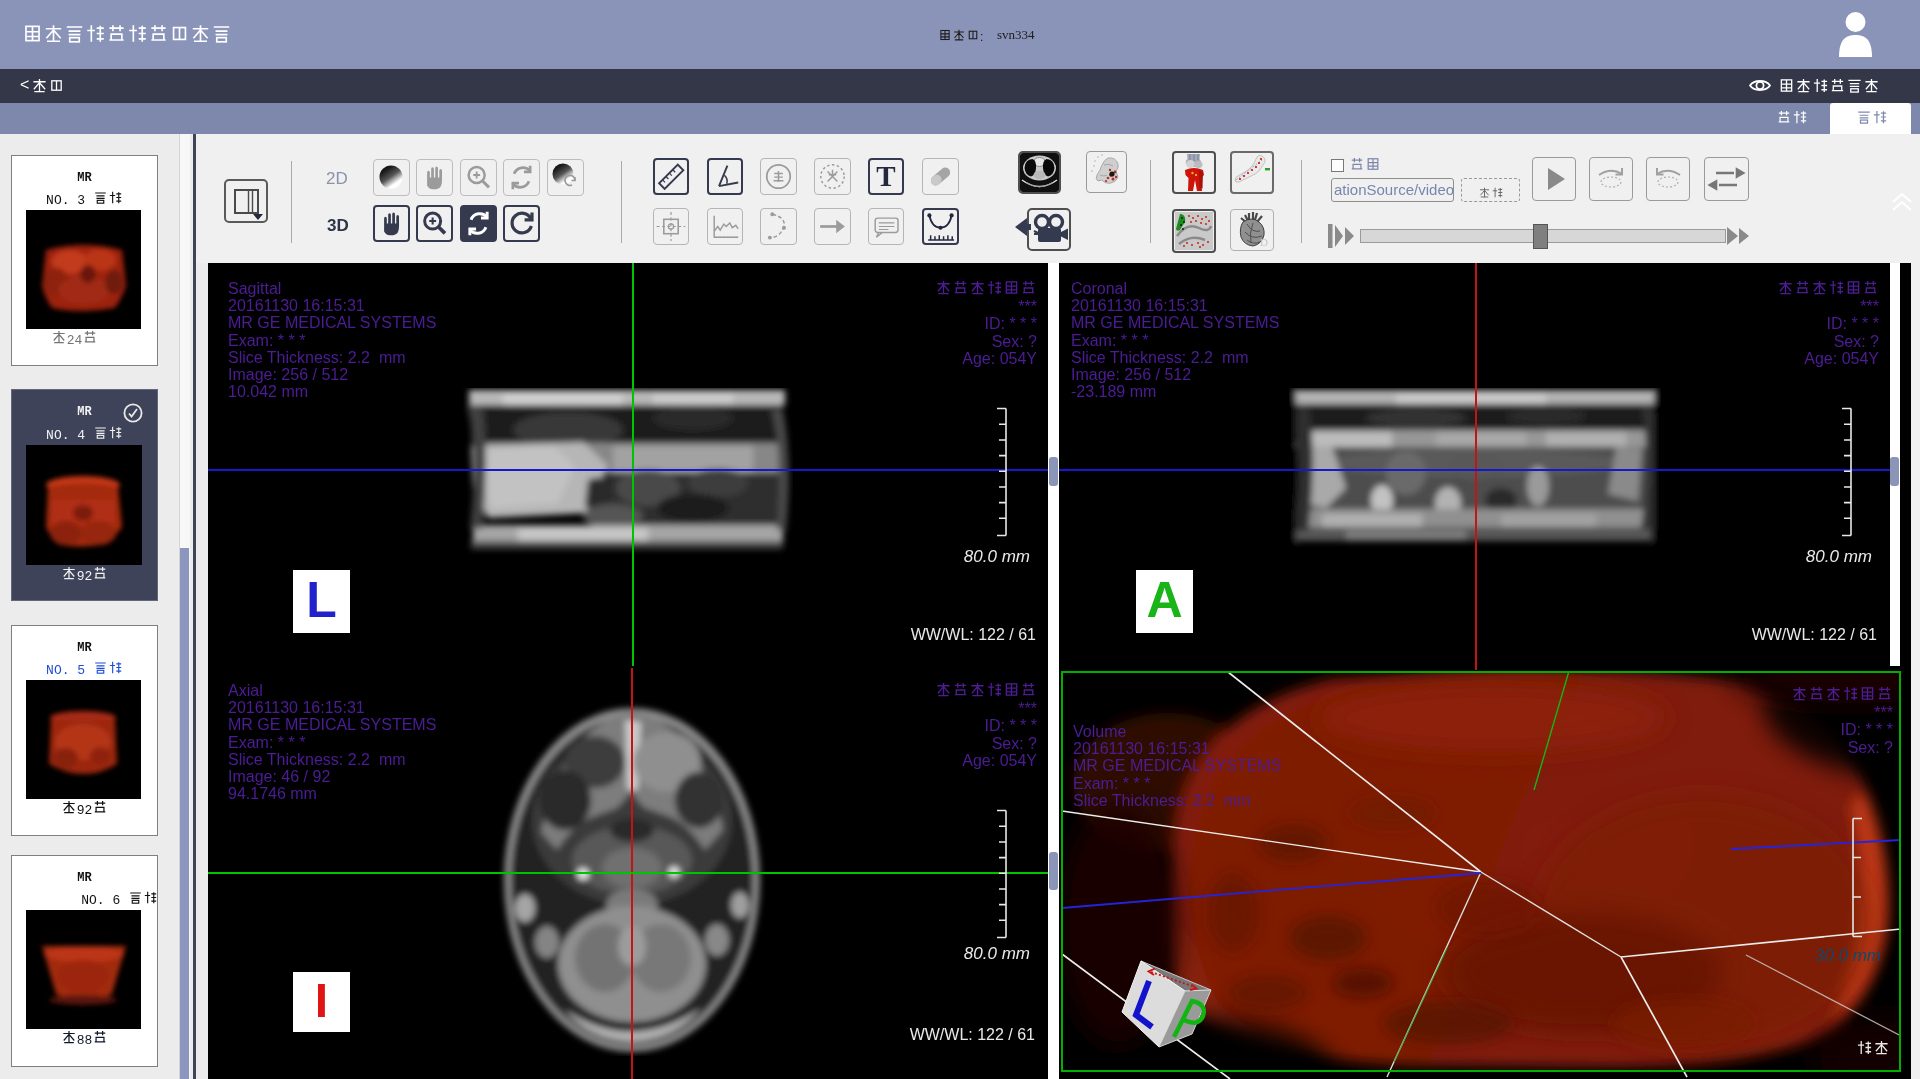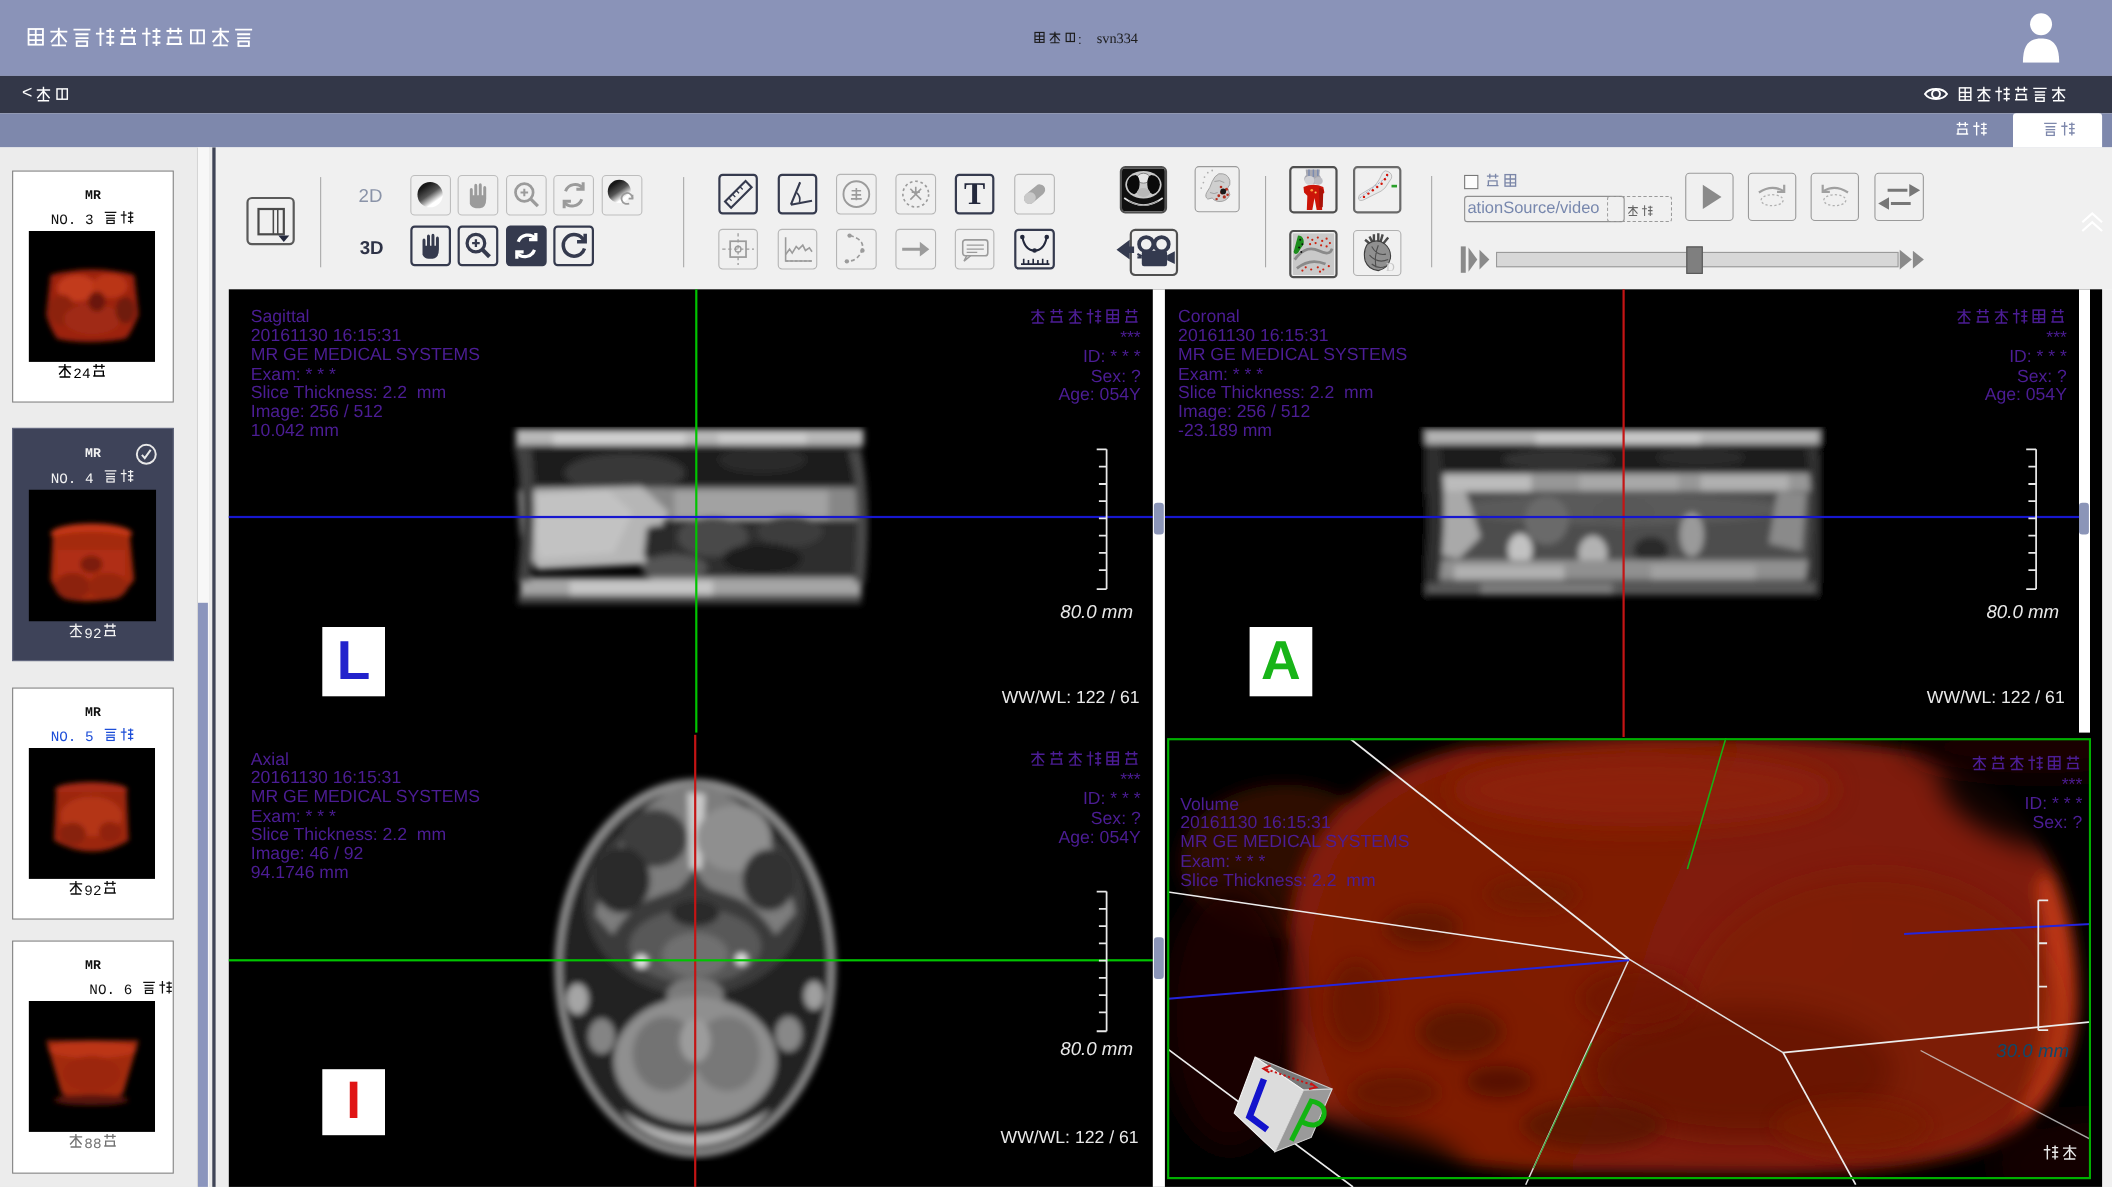--- a/index.html
+++ b/index.html
@@ -161,21 +161,21 @@
     <ellipse cx="74" cy="50" rx="16" ry="11" fill="#ba3418"></ellipse>
     <ellipse cx="30" cy="72" rx="12" ry="14" fill="#8c2010"></ellipse>
     <ellipse cx="58" cy="80" rx="26" ry="14" fill="#a02c12"></ellipse>
     <ellipse cx="62" cy="64" rx="8" ry="9" fill="#6a1608"></ellipse>
     <ellipse cx="88" cy="72" rx="9" ry="12" fill="#701a0a"></ellipse>
   </g>
   <filter id="tb">
       <feGaussianBlur stdDeviation="2.6"></feGaussianBlur>
     </filter>
 </svg>
-<div class="ab cjk" style="left:11px;top:330px;width:127px;text-align:center;color:#000000;font-size:14px;"><svg width="14" height="14">
+<div class="ab cjk" style="left:11px;top:330px;width:127px;text-align:center;color:#737373;font-size:14px;"><svg width="14" height="14">
       <use href="#g2"></use>
     </svg><span style="font-family:'Liberation Mono',monospace;font-size:13px;">24</span><svg width="14" height="14">
       <use href="#g6"></use>
     </svg></div>
 
 <div class="ab" style="left:11px;top:389px;width:145px;height:210px;background:#3e4359;border:1px solid #62677e;"></div>
 <svg class="ab" style="left:123px;top:403px" width="20" height="20" viewBox="0 0 20 20">
   <circle cx="10" cy="10" r="8.6" fill="none" stroke="#e8e8e8" stroke-width="1.8"></circle>
   <path d="M6 10.5 l2.6 3 L14 6" fill="none" stroke="#e8e8e8" stroke-width="1.8"></path>
 </svg>
@@ -243,21 +243,21 @@
   <g filter="url(#tb4)">
     <path d="M16 36 h84 l-14 48 q-14 8-27 8 q-14 0-29-8 Z" fill="#a22a10"></path>
     <ellipse cx="58" cy="44" rx="40" ry="8" fill="#bc3618"></ellipse>
     <ellipse cx="57" cy="66" rx="26" ry="16" fill="#9c2811"></ellipse>
     <ellipse cx="57" cy="90" rx="34" ry="5" fill="#58140a"></ellipse>
   </g>
   <filter id="tb4">
       <feGaussianBlur stdDeviation="2.4"></feGaussianBlur>
     </filter>
 </svg>
-<div class="ab cjk" style="left:11px;top:1030px;width:147px;text-align:center;color:#737373;font-size:14px;"><svg width="14" height="14">
+<div class="ab cjk" style="left:11px;top:1030px;width:147px;text-align:center;color:#0f172a;font-size:14px;"><svg width="14" height="14">
       <use href="#g2"></use>
     </svg><span style="font-family:'Liberation Mono',monospace;font-size:13px;">88</span><svg width="14" height="14">
       <use href="#g6"></use>
     </svg></div>
 
 <div class="btn" style="left:224px;top:179px;width:44px;height:44px;border:2px solid #5a5a5a;border-radius:5px;"></div>
 <svg class="ab" style="left:224px;top:179px" width="44" height="44" viewBox="0 0 44 44">
   <rect x="11" y="11" width="23" height="23" fill="none" stroke="#4a4a4a" stroke-width="2"></rect>
   <path d="M24.5 11 v23 M28.5 11 v23" stroke="#4a4a4a" stroke-width="1.4"></path>
   <path d="M29 35 l10 0 l-5 6 z" fill="#23283c"></path>
@@ -511,21 +511,21 @@
 <div class="ab" style="left:1301px;top:160px;width:1px;height:83px;background:#a9a9a9;"></div>
 
 <div class="ab" style="left:1331px;top:159px;width:11px;height:11px;background:#fdfdfd;border:1px solid #787878;"></div>
 <div class="ab cjk" style="left:1349px;top:157px;color:#7c87a8;">
   <svg width="14" height="14">
       <use href="#g6"></use>
     </svg><svg width="14" height="14">
       <use href="#g1"></use>
     </svg>
 </div>
-<div class="ab" style="left:1331px;top:178px;width:146px;height:24px;box-sizing:border-box;border:1px solid #8f8f8f;border-radius:3px;color:#7787ad;font-size:15px;line-height:22px;padding-left:2px;overflow:hidden;">ationSource/video</div>
+<div class="ab" style="left:1331px;top:178px;width:123px;height:24px;box-sizing:border-box;border:1px solid #8f8f8f;border-radius:3px;color:#7787ad;font-size:15px;line-height:22px;padding-left:2px;overflow:hidden;">ationSource/video</div>
 <div class="ab" style="left:1461px;top:178px;width:59px;height:24px;box-sizing:border-box;border:1px dashed #9a9a9a;border-radius:3px;text-align:center;">
   <span class="cjk" style="position:relative;top:5px;color:#666;"><svg width="11" height="11">
         <use href="#g2"></use>
       </svg><svg width="11" height="11">
         <use href="#g4"></use>
       </svg></span>
 </div>
 <div class="btn" style="left:1532px;top:157px;width:44px;height:44px;border:1px solid #9a9a9a;"></div>
 <svg class="ab" style="left:1532px;top:157px" width="44" height="44">
     <path d="M16 11 L33 22 L16 33 Z" fill="#8a8a8a"></path>

